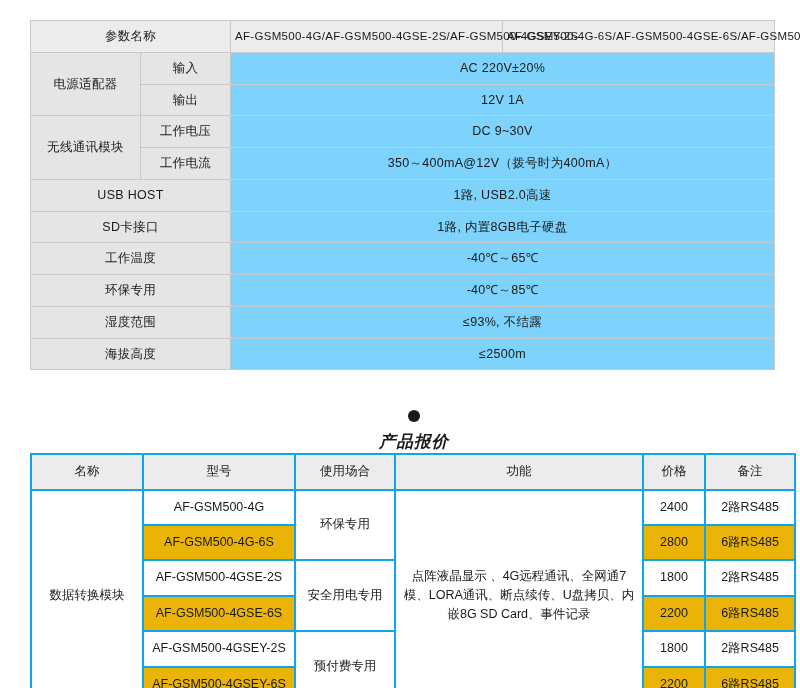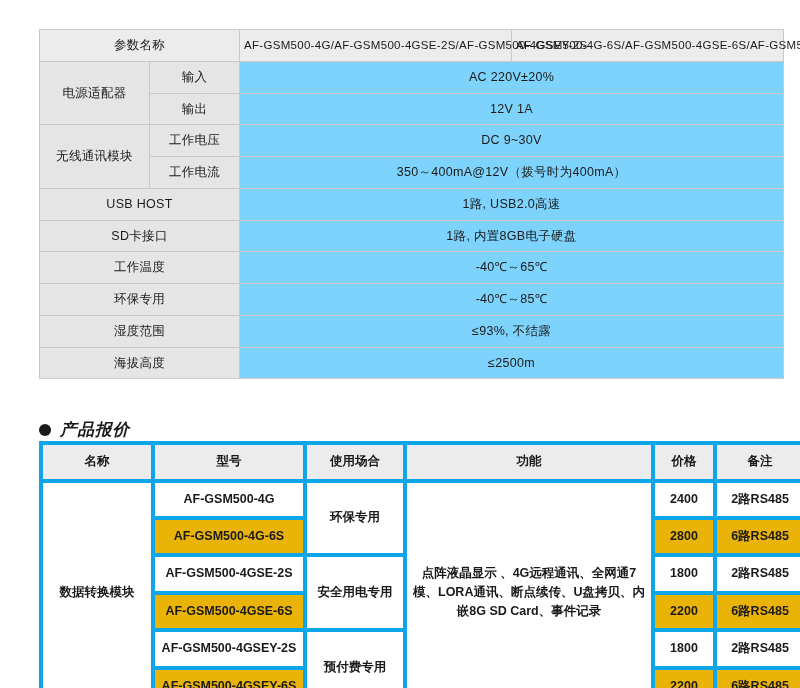--- a/index.html
+++ b/index.html
@@ -9,21 +9,21 @@
     width: 800px;
     height: 688px;
     background: #ffffff;
     font-family: "Liberation Sans", sans-serif;
     color: #1a1a1a;
   }
   .page {
     position: relative;
     width: 800px;
     height: 688px;
-    padding: 11px;
+    padding: 2px;
   }
 
   
   .spec-wrap { padding: 18px 28px 0 28px; }
   table.spec {
     width: 744px;
     border-collapse: collapse;
     table-layout: fixed;
     font-size: 12.5px;
   }
@@ -49,20 +49,21 @@
   
   .section-title {
     margin: 40px 0 0 28px;
     display: flex;
     align-items: center;
     gap: 9px;
     font-size: 16.5px;
     font-weight: bold;
     font-style: italic;
     letter-spacing: 1px;
+    flex-direction: column;
   }
   .bullet {
     width: 12px; height: 12px;
     border-radius: 50%;
     background: #1a1a1a;
     display: inline-block;
     flex: 0 0 auto;
   }
 
   .unit-line {
@@ -73,26 +74,26 @@
 
   
   table.price {
     width: 744px;
     margin: 0 28px;
     border-collapse: collapse;
     table-layout: fixed;
     font-size: 12.5px;
   }
   table.price td, table.price th {
-    border: 4px solid #0ea5e9;
+    border: 2px solid #0ea5e9;
     text-align: center;
     vertical-align: middle;
     padding: 7px 5px;
     line-height: 1.55;
-    font-weight: bold;
+    font-weight: normal;
   }
   table.price thead td { background: #ececec; }
   .p-c1 { width: 112px; }
   .p-c2 { width: 152px; }
   .p-c3 { width: 100px; }
   .p-c4 { width: 248px; }
   .p-c5 { width: 62px; }
   .p-c6 { width: 90px; }
   .func-cell {
     text-align: left;

